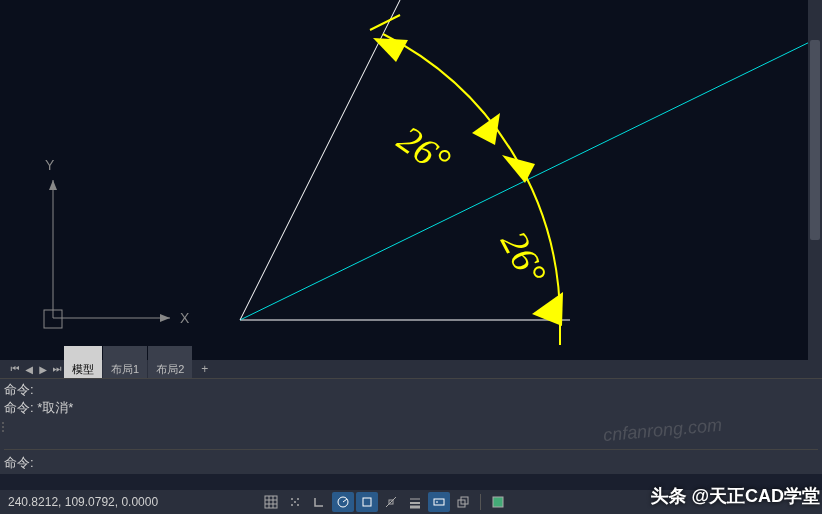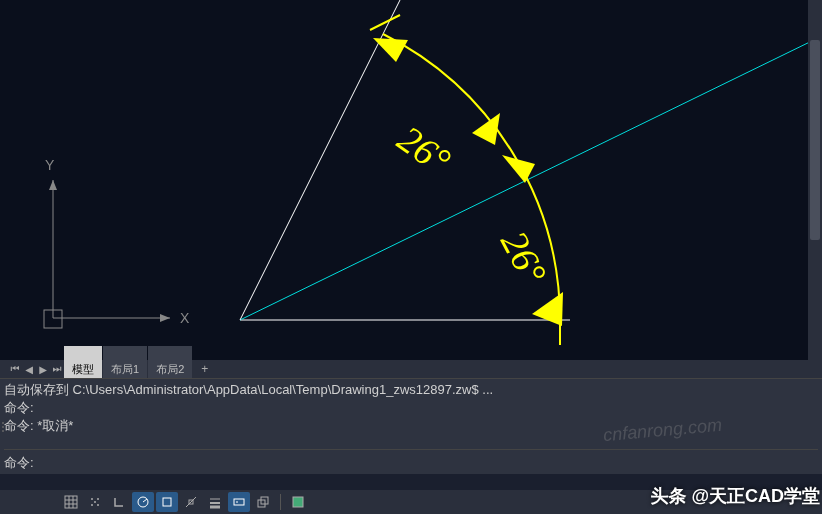--- a/index.html
+++ b/index.html
@@ -243,29 +243,29 @@
   <span class="tab">布局2</span>
   <span class="tab-add">+</span>
 </div>
 
 <div class="command-panel">
   <div class="cmd-handle">
     <div class="cmd-handle-dot"></div>
       <div class="cmd-handle-dot"></div>
       <div class="cmd-handle-dot"></div>
   </div>
-  <div class="cmd-line">自动保存到 C:\Users\Administrator\AppData\Local\Temp\Drawing1_zws12897.zw$ ...</div>
   <div class="cmd-line">命令:</div>
   <div class="cmd-line">命令: *取消*</div>
   <div class="cmd-input-row">
     <span>命令:</span>
   </div>
 </div>
 
 <div class="status-bar">
+  <div class="coords">240.8212, 109.0792, 0.0000</div>
   <div class="status-tools">
     <div class="status-btn">
         <svg width="14" height="14">
           <rect x="1" y="1" width="12" height="12" fill="none" stroke="#aaa"></rect>
           <line x1="5" y1="1" x2="5" y2="13" stroke="#aaa"></line>
           <line x1="9" y1="1" x2="9" y2="13" stroke="#aaa"></line>
           <line x1="1" y1="5" x2="13" y2="5" stroke="#aaa"></line>
           <line x1="1" y1="9" x2="13" y2="9" stroke="#aaa"></line>
         </svg>
       </div>

